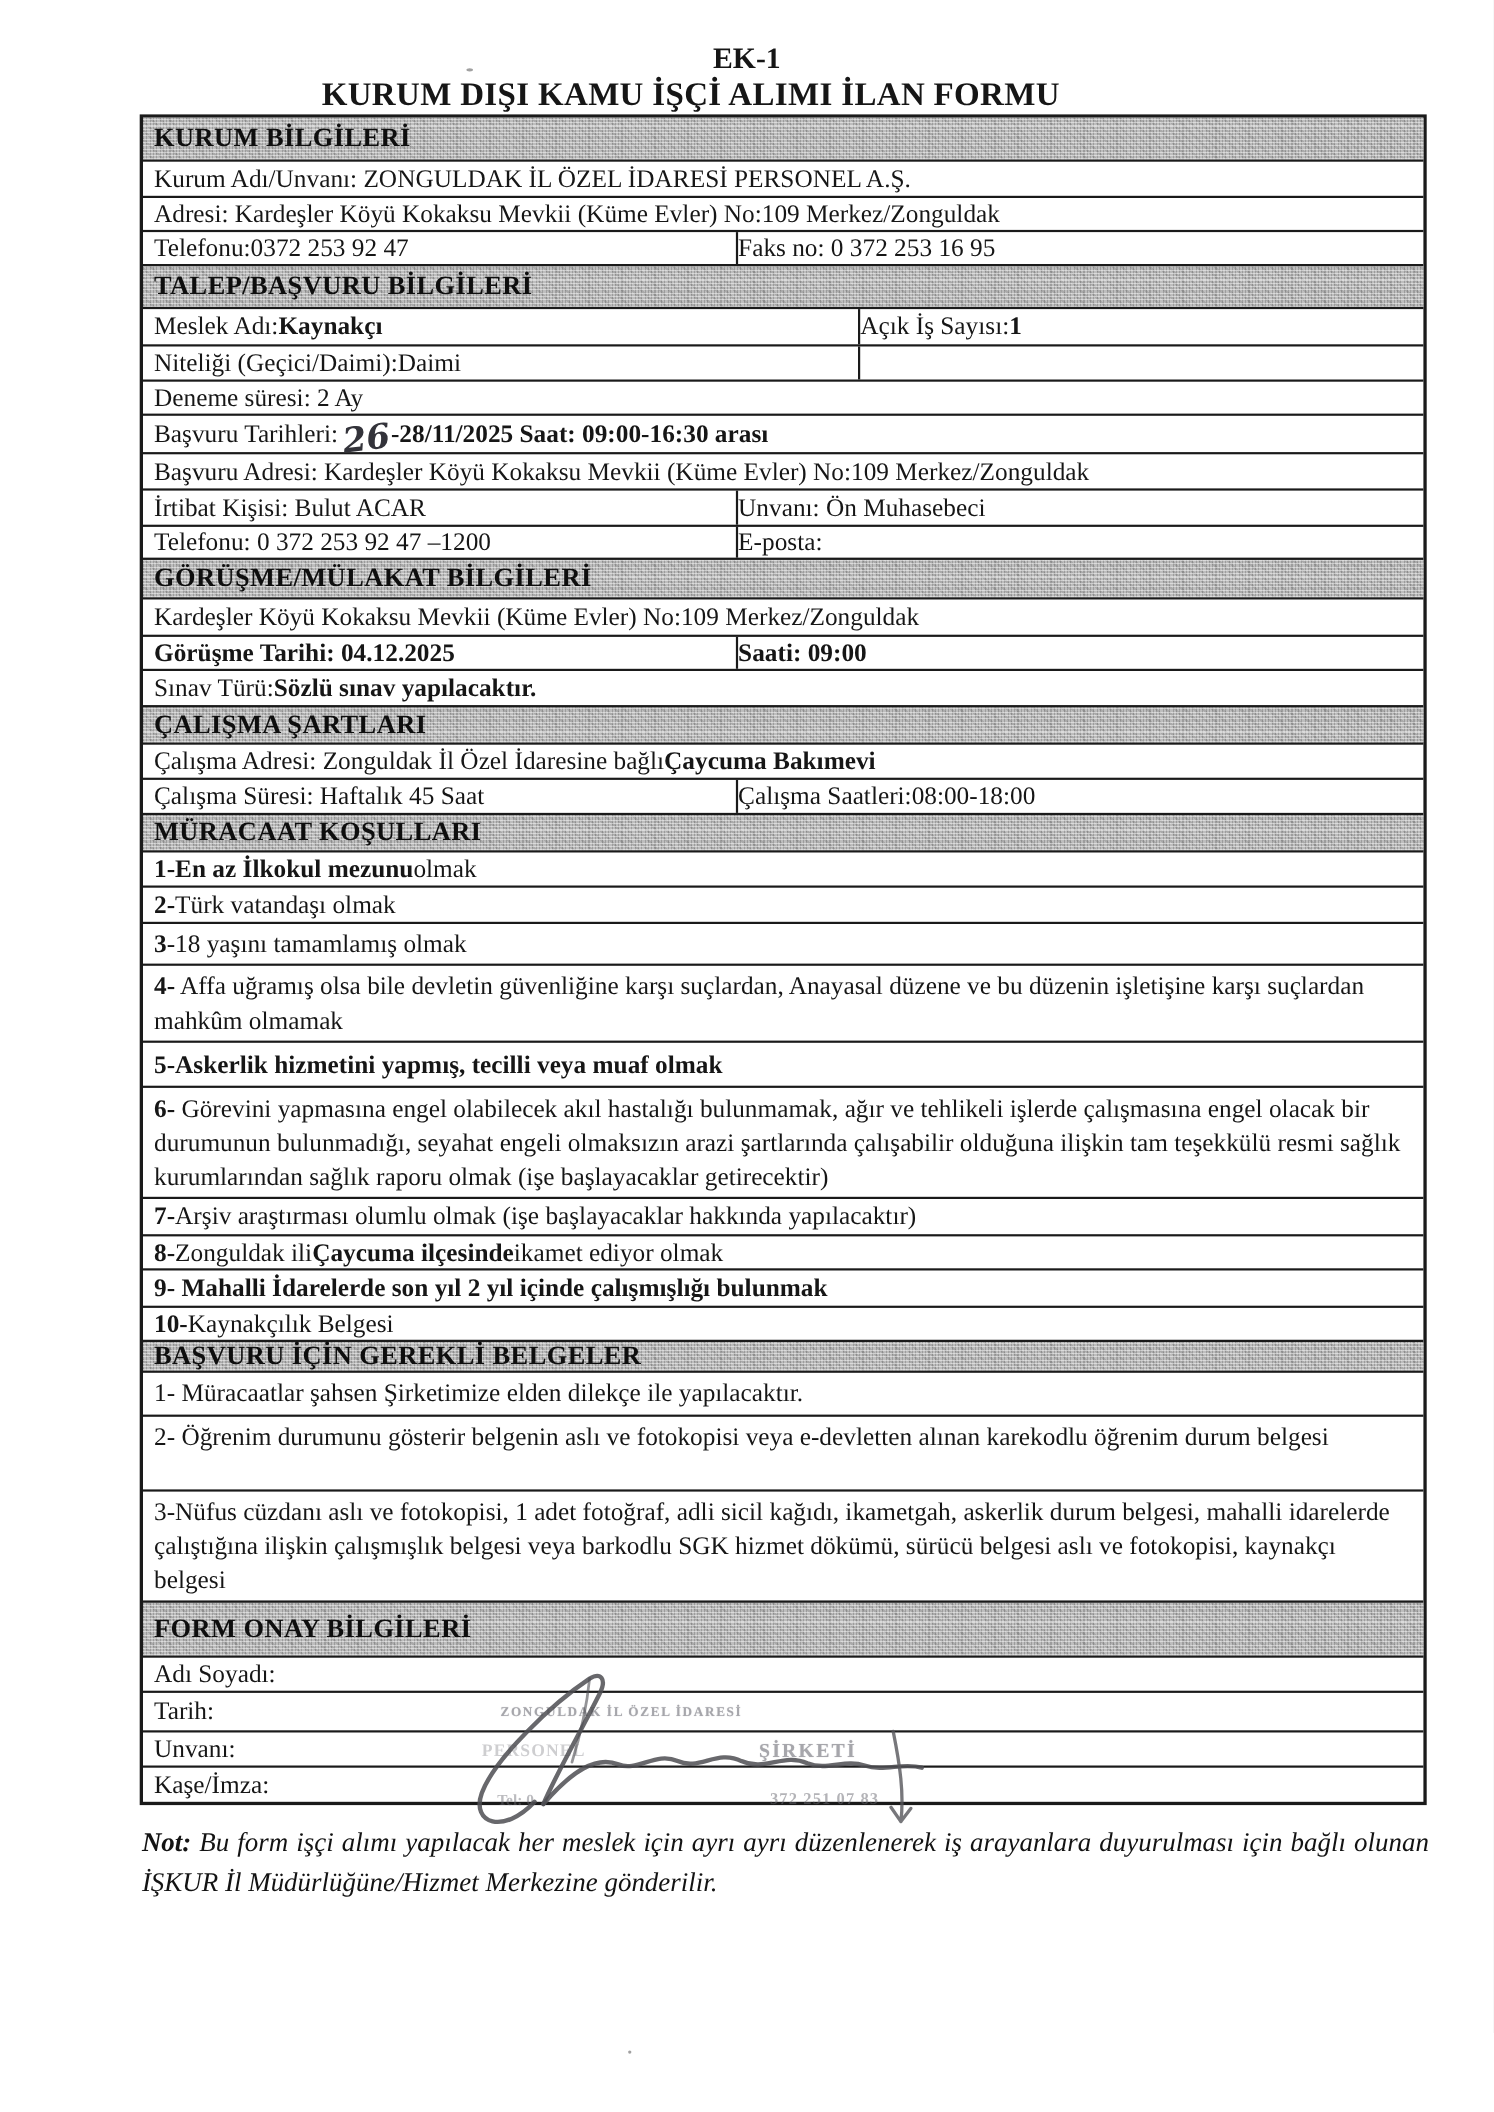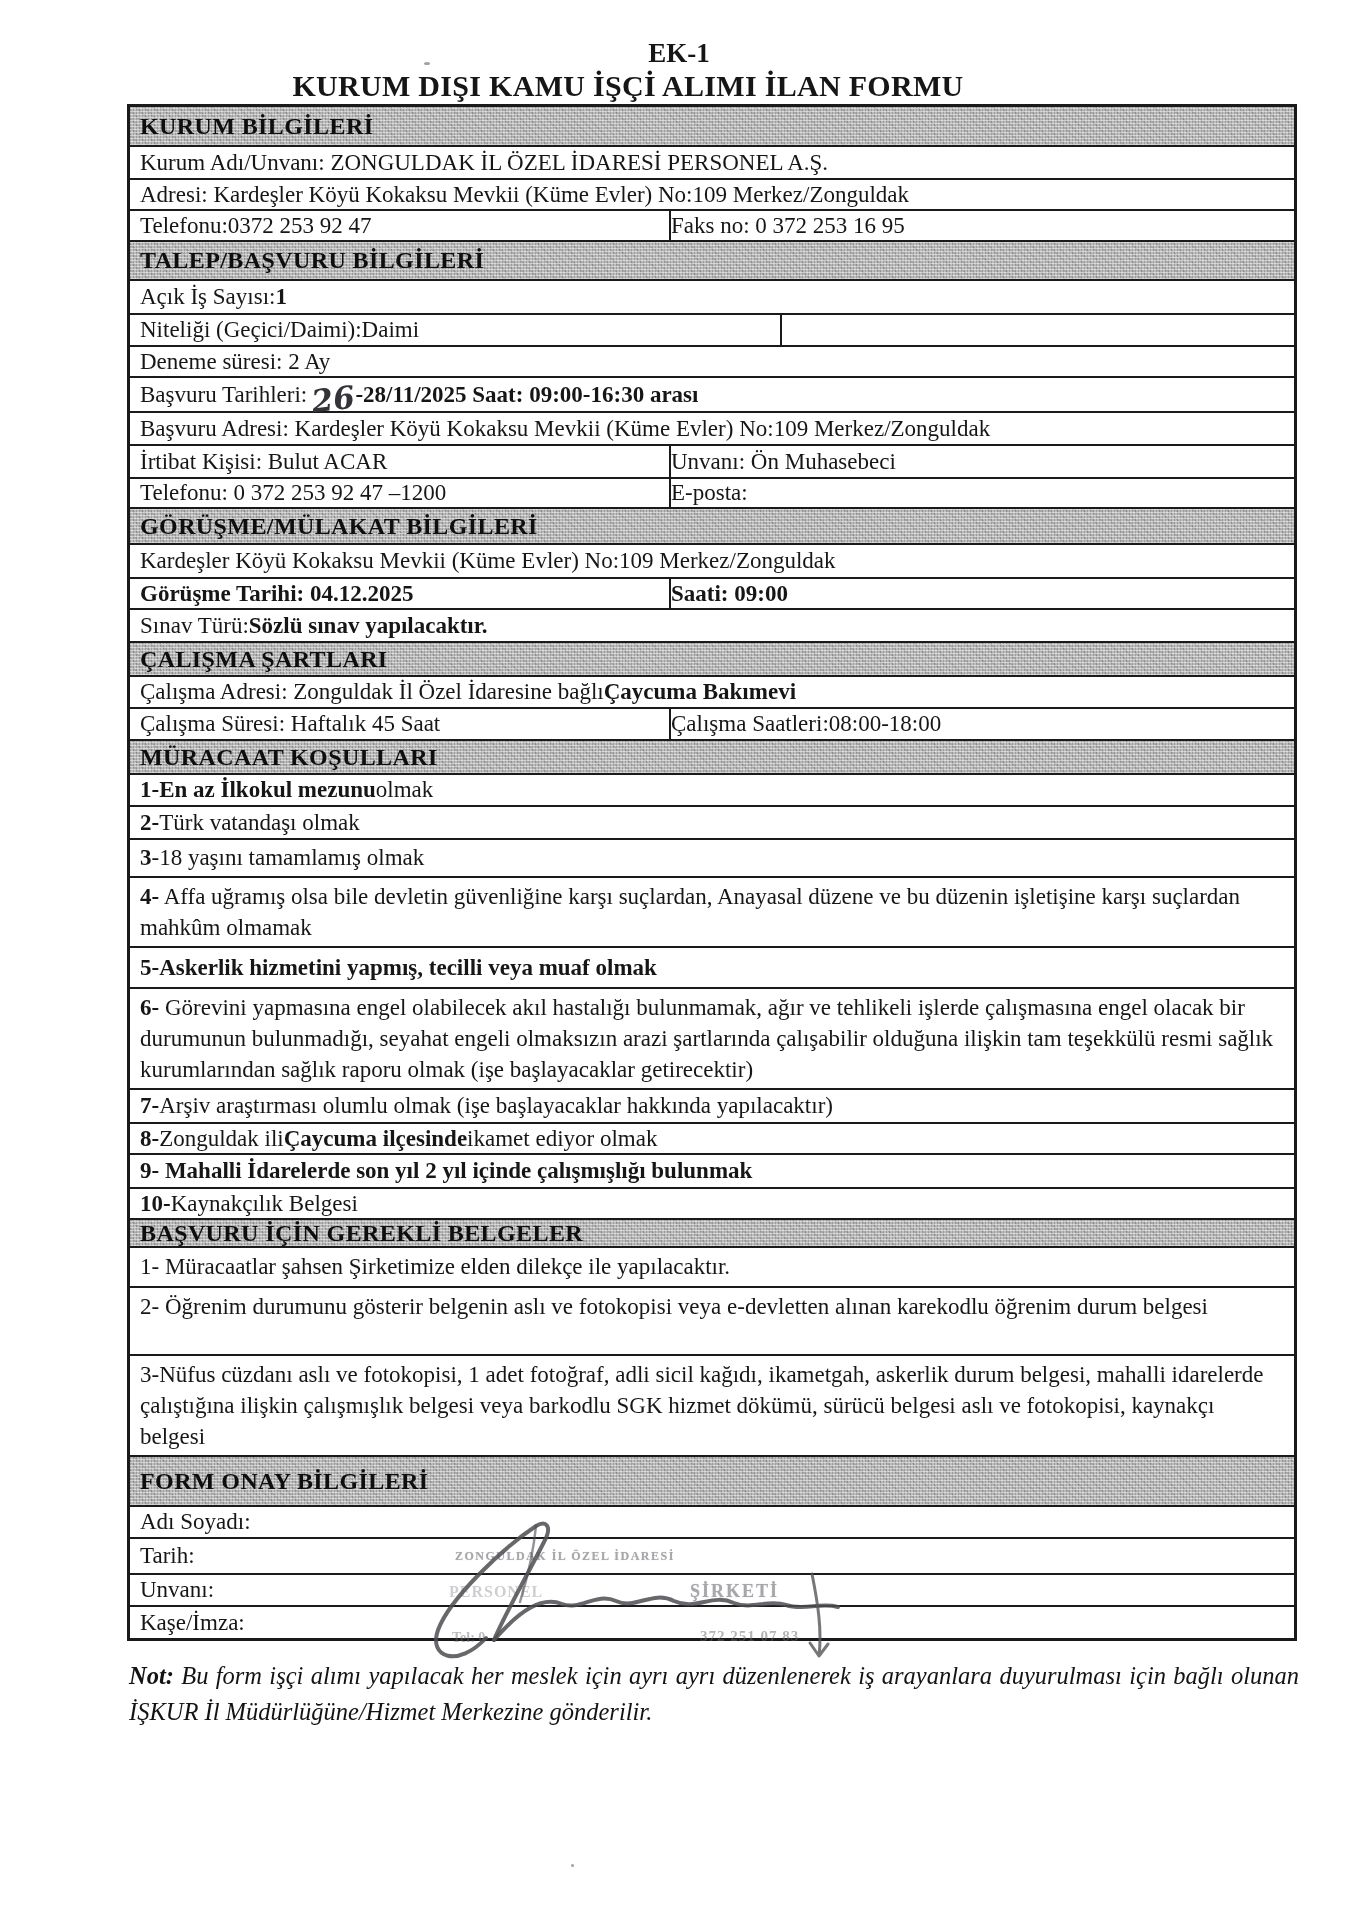--- a/index.html
+++ b/index.html
@@ -70,21 +70,21 @@
   }
   .note{
     position:absolute;left:129px;top:1658px;width:1170px;
     font-style:italic;font-size:24.5px;line-height:36px;
     text-align:justify;color:#131313;
   }
   .st1{position:absolute;left:455px;top:1549px;width:320px;
        font-size:12px;font-weight:bold;letter-spacing:1.5px;
        opacity:.55;color:#5f5f68;text-shadow:0 0 1px rgba(90,90,100,.6);}
   .st2a{position:absolute;left:438px;top:1583px;font-size:16px;font-weight:bold;
-       letter-spacing:1px;opacity:.32;color:#686870;margin-left:11px;}
+       letter-spacing:1px;opacity:.32;color:#686870;}
   .st2b{position:absolute;left:690px;top:1581px;font-size:18px;font-weight:bold;
        letter-spacing:2px;opacity:.55;color:#5f5f68;text-shadow:0 0 1px rgba(90,90,100,.6);}
   .st3{position:absolute;left:452px;top:1630px;font-size:14px;font-weight:bold;
        opacity:.45;color:#6a6a72;}
   .st4{position:absolute;left:700px;top:1628px;font-size:15px;font-weight:bold;
        letter-spacing:1px;opacity:.5;color:#6a6a72;}
   .sig{position:absolute;left:408px;top:1516px;width:480px;height:150px;pointer-events:none;}
   .speck{position:absolute;background:#444;border-radius:50%;opacity:.5;}
 </style>
 </head>
@@ -108,20 +108,24 @@
       <div class="cl">
           <span>Telefonu:0372 253 92 47</span>
         </div>
       <div class="cr">
           <span>Faks no: 0 372 253 16 95</span>
         </div>
     </div>
 
     <div class="row hd h39">TALEP/BAŞVURU BİLGİLERİ</div>
     <div class="row split w649 h34">
+      <div class="cl">
+          <span>Meslek Adı: </span>
+          <span class="b">Kaynakçı</span>
+        </div>
       <div class="cr">
           <span>Açık İş Sayısı: </span>
           <span class="b">1</span>
         </div>
     </div>
     <div class="row split w649 h32">
       <div class="cl">
           <span>Niteliği (Geçici/Daimi):Daimi</span>
         </div>
       <div class="cr"></div>

